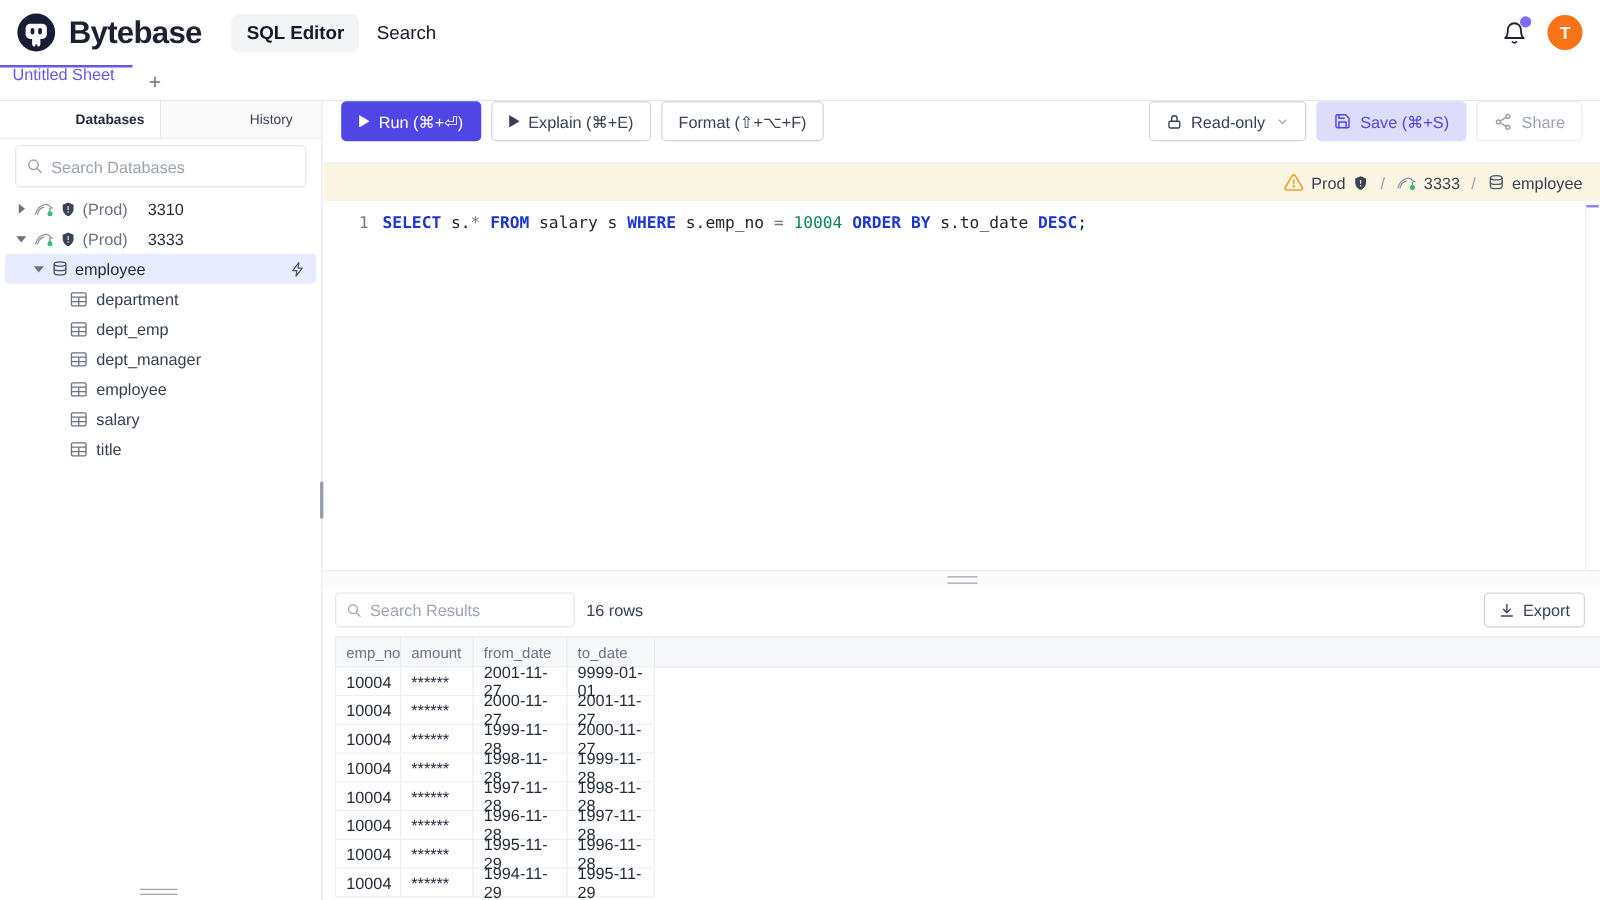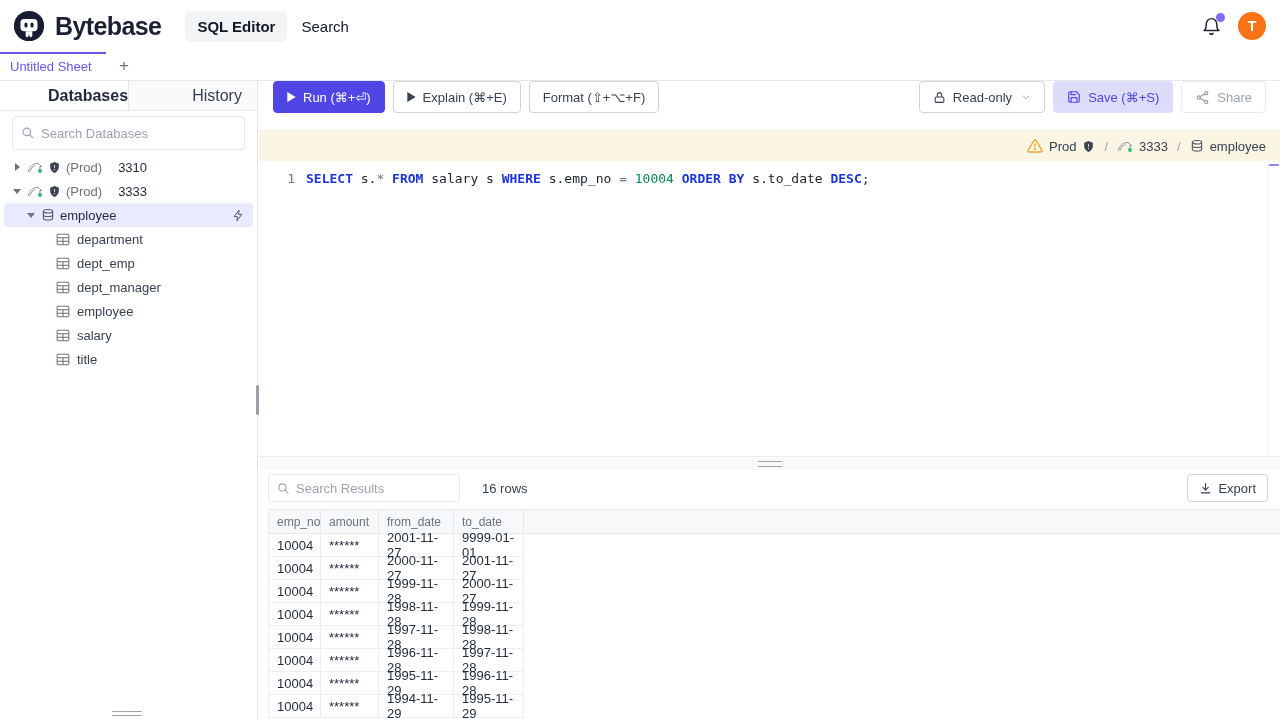--- a/index.html
+++ b/index.html
@@ -14,30 +14,30 @@
   .topnav { display:flex; align-items:center; margin-left:24px; gap:14px; }
   .nav-pill { background:#f3f4f6; border-radius:6px; padding:7px 12px; font-size:15px; font-weight:600; color:#111827; cursor:pointer; }
   .nav-item { font-size:15px; font-weight:500; color:#111827; cursor:pointer; }
   .topbar-right { margin-left:auto; margin-right:14px; display:flex; align-items:center; gap:16px; }
   .bell-wrap { position:relative; width:22px; height:22px; display:flex; align-items:center; justify-content:center; cursor:pointer; }
   .notif-dot { position:absolute; top:-2px; right:-3px; width:9px; height:9px; border-radius:50%; background:#7c6cf8; }
   .avatar { width:28px; height:28px; border-radius:50%; background:#f97316; color:#fff; font-size:14px; font-weight:600; display:flex; align-items:center; justify-content:center; cursor:pointer; }
 
   
   .sheet-tabs { position:absolute; top:52px; left:0; right:0; height:29px; border-bottom:1px solid #e5e7eb; display:flex; align-items:stretch; background:#fff; }
-  .sheet-tab { position:relative; width:106px; display:flex; align-items:center; padding:0 10px; cursor:pointer; }
+  .sheet-tab { position:relative; width:106px; display:flex; padding:0 10px; cursor:pointer; }
   .sheet-tab.active::before { content:""; position:absolute; top:0; left:0; right:0; height:2px; background:#6558ea; }
   .sheet-tab-label { font-size:13px; color:#6558ea; white-space:nowrap; }
   .dirty-dot { width:7px; height:7px; border-radius:2px; background:#c9cdd5; margin-left:9px; }
   .add-tab { width:28px; display:flex; align-items:center; justify-content:center; font-size:17px; color:#6b7280; cursor:pointer; margin-left:4px; }
 
   
   .sidebar { position:absolute; top:81px; left:0; width:258px; bottom:0; border-right:1px solid #e5e7eb; background:#fff; }
   .side-tabs { display:flex; height:30px; border-bottom:1px solid #e5e7eb; }
-  .side-tab { flex:1; display:flex; align-items:center; justify-content:center; font-size:16px; color:#374151; background:#fafafa; cursor:pointer; border-right:1px solid #e5e7eb;padding-left:48px; }
+  .side-tab { flex:1; display:flex; align-items:center; justify-content:center; font-size:11px; color:#374151; background:#fafafa; cursor:pointer; border-right:1px solid #e5e7eb;padding-left:48px; }
   .side-tab:last-child { border-right:none; }
   .side-tab.active { background:#fff; font-weight:600; color:#1f2937; }
   .side-search { margin:5px 12px 0 12px; height:30px; border:1px solid #e5e7eb; border-radius:4px; display:flex; align-items:center; padding:16px 8px; gap:6px; background:#fff; }
   .side-search input { border:none; outline:none; flex:1; font-size:13px; color:#374151; font-family:inherit; background:transparent; }
   .side-search input::placeholder { color:#9ca3af; }
   .tree { margin-top:5px; }
   .tree-row { height:24px; display:flex; align-items:center; font-size:13px; color:#1f2937; cursor:pointer; }
   .inst-row { padding-left:12px; }
   .caret { width:10px; margin-right:5px; display:flex; align-items:center; justify-content:center; }
   .caret-right::after { content:""; border-left:5px solid #6b7280; border-top:4px solid transparent; border-bottom:4px solid transparent; }
@@ -85,21 +85,21 @@
   .split-divider { height:14px; background:#fafafa; border-top:1px solid #ebedf0; position:relative; }
   .split-handle { position:absolute; left:50%; top:4px; transform:translateX(-50%); width:24px; height:6px; cursor:row-resize;
     border-top:1.5px solid #9ca3af; border-bottom:1.5px solid #9ca3af; }
 
   
   .results { flex:1; display:flex; flex-direction:column; background:#fff; }
   .res-toolbar { height:36px; display:flex; align-items:center; padding-left:9px; }
   .res-search { width:192px; height:28px; border:1px solid #e5e7eb; border-radius:4px; display:flex; align-items:center; padding:0 8px; gap:6px; }
   .res-search input { border:none; outline:none; flex:1; width:100%; font-size:13px; color:#374151; font-family:inherit; }
   .res-search input::placeholder { color:#9ca3af; }
-  .row-count { font-size:13px; color:#374151; margin-left:22px; }
+  .row-count { font-size:13px; color:#374151; margin-left:9px; }
   .btn-export { margin-left:auto; margin-right:12px; height:28px; padding:0 11px; gap:6px; }
   .rt-header { display:flex; height:25px; margin-left:9px; margin-top:3px; background:#f7f8fa; border-top:1px solid #e7e9ed; border-bottom:1px solid #e7e9ed; border-left:1px solid #e7e9ed; }
   .rt-cellh { padding:0 8px; font-size:12px; color:#6b7280; border-right:1px solid #e7e9ed; display:flex; align-items:center; height:100%; }
   .rt-fill { flex:1; border-right:none; }
   .rt-body { margin-left:9px; border-left:1px solid #eceef1; width:256px; }
   .rt-row { display:flex; height:23px; border-bottom:1px solid #eceef1; background:#fff; }
   .rt-cell { padding:0 8px; font-size:13px; color:#1f2937; border-right:1px solid #eceef1; display:flex; align-items:center; }
   .w0 { width:52px; } .w1 { width:58px; } .w2 { width:75px; } .w3 { width:70px; }
 </style>
 </head>

